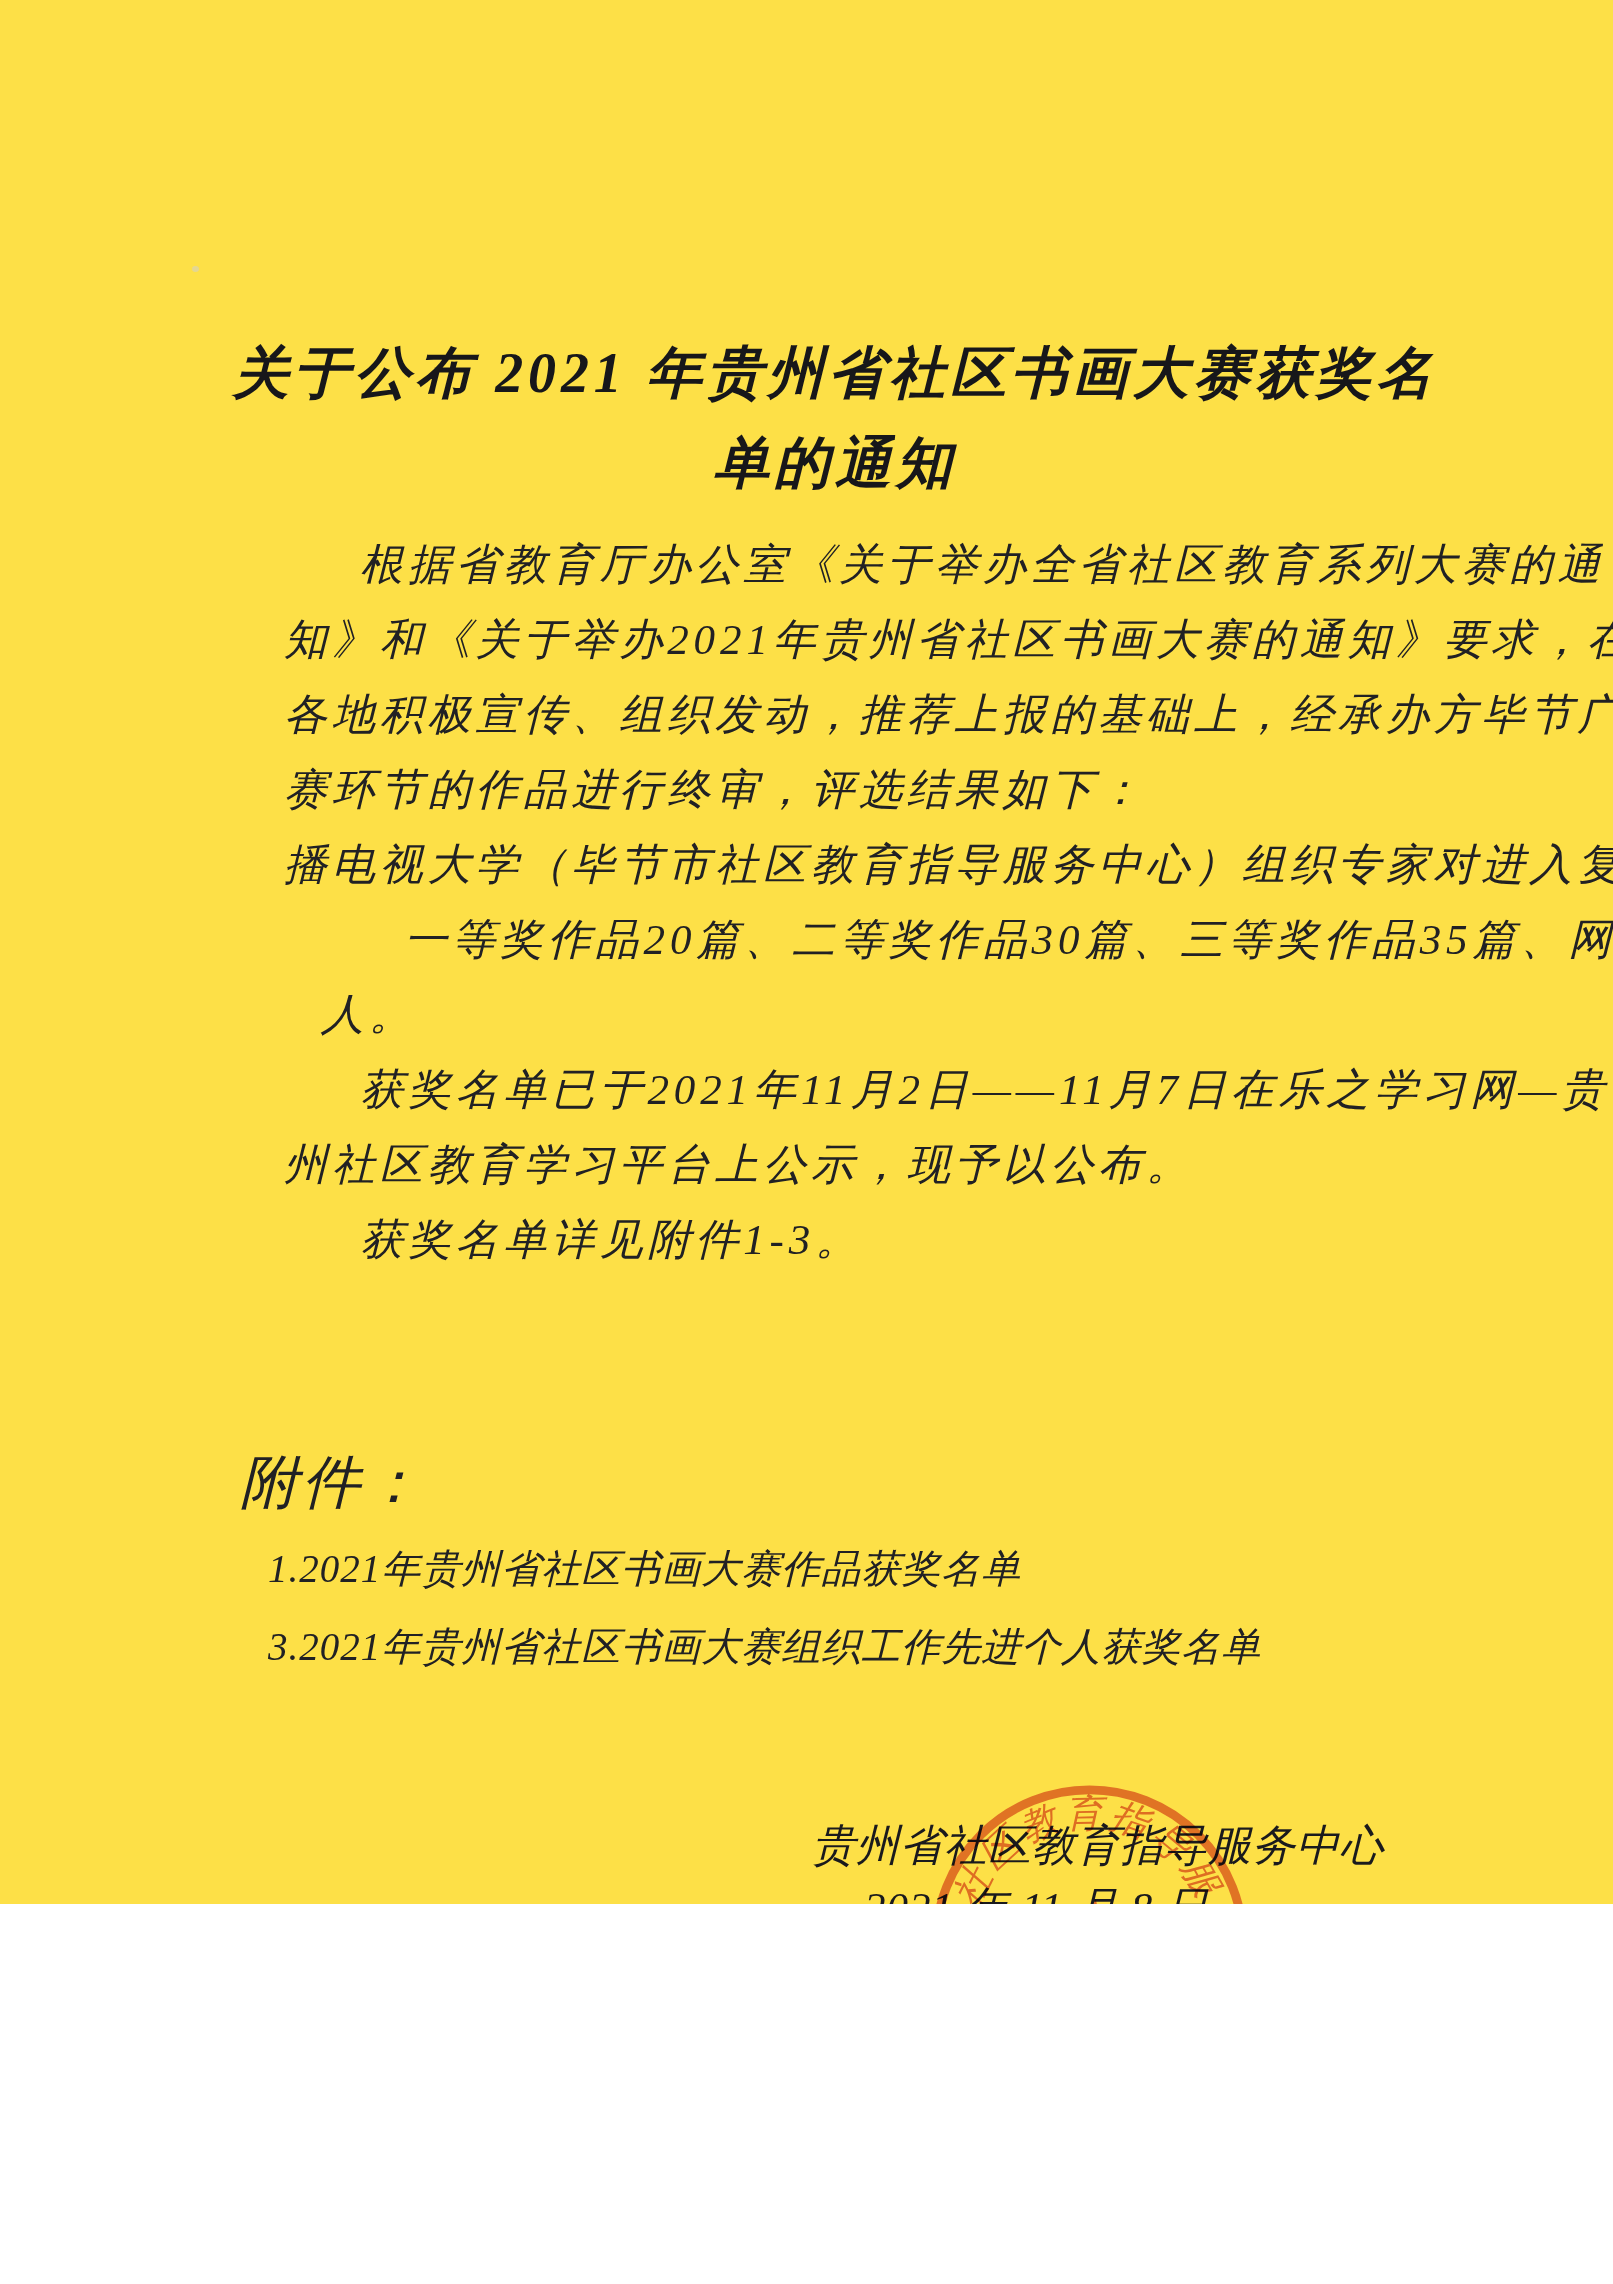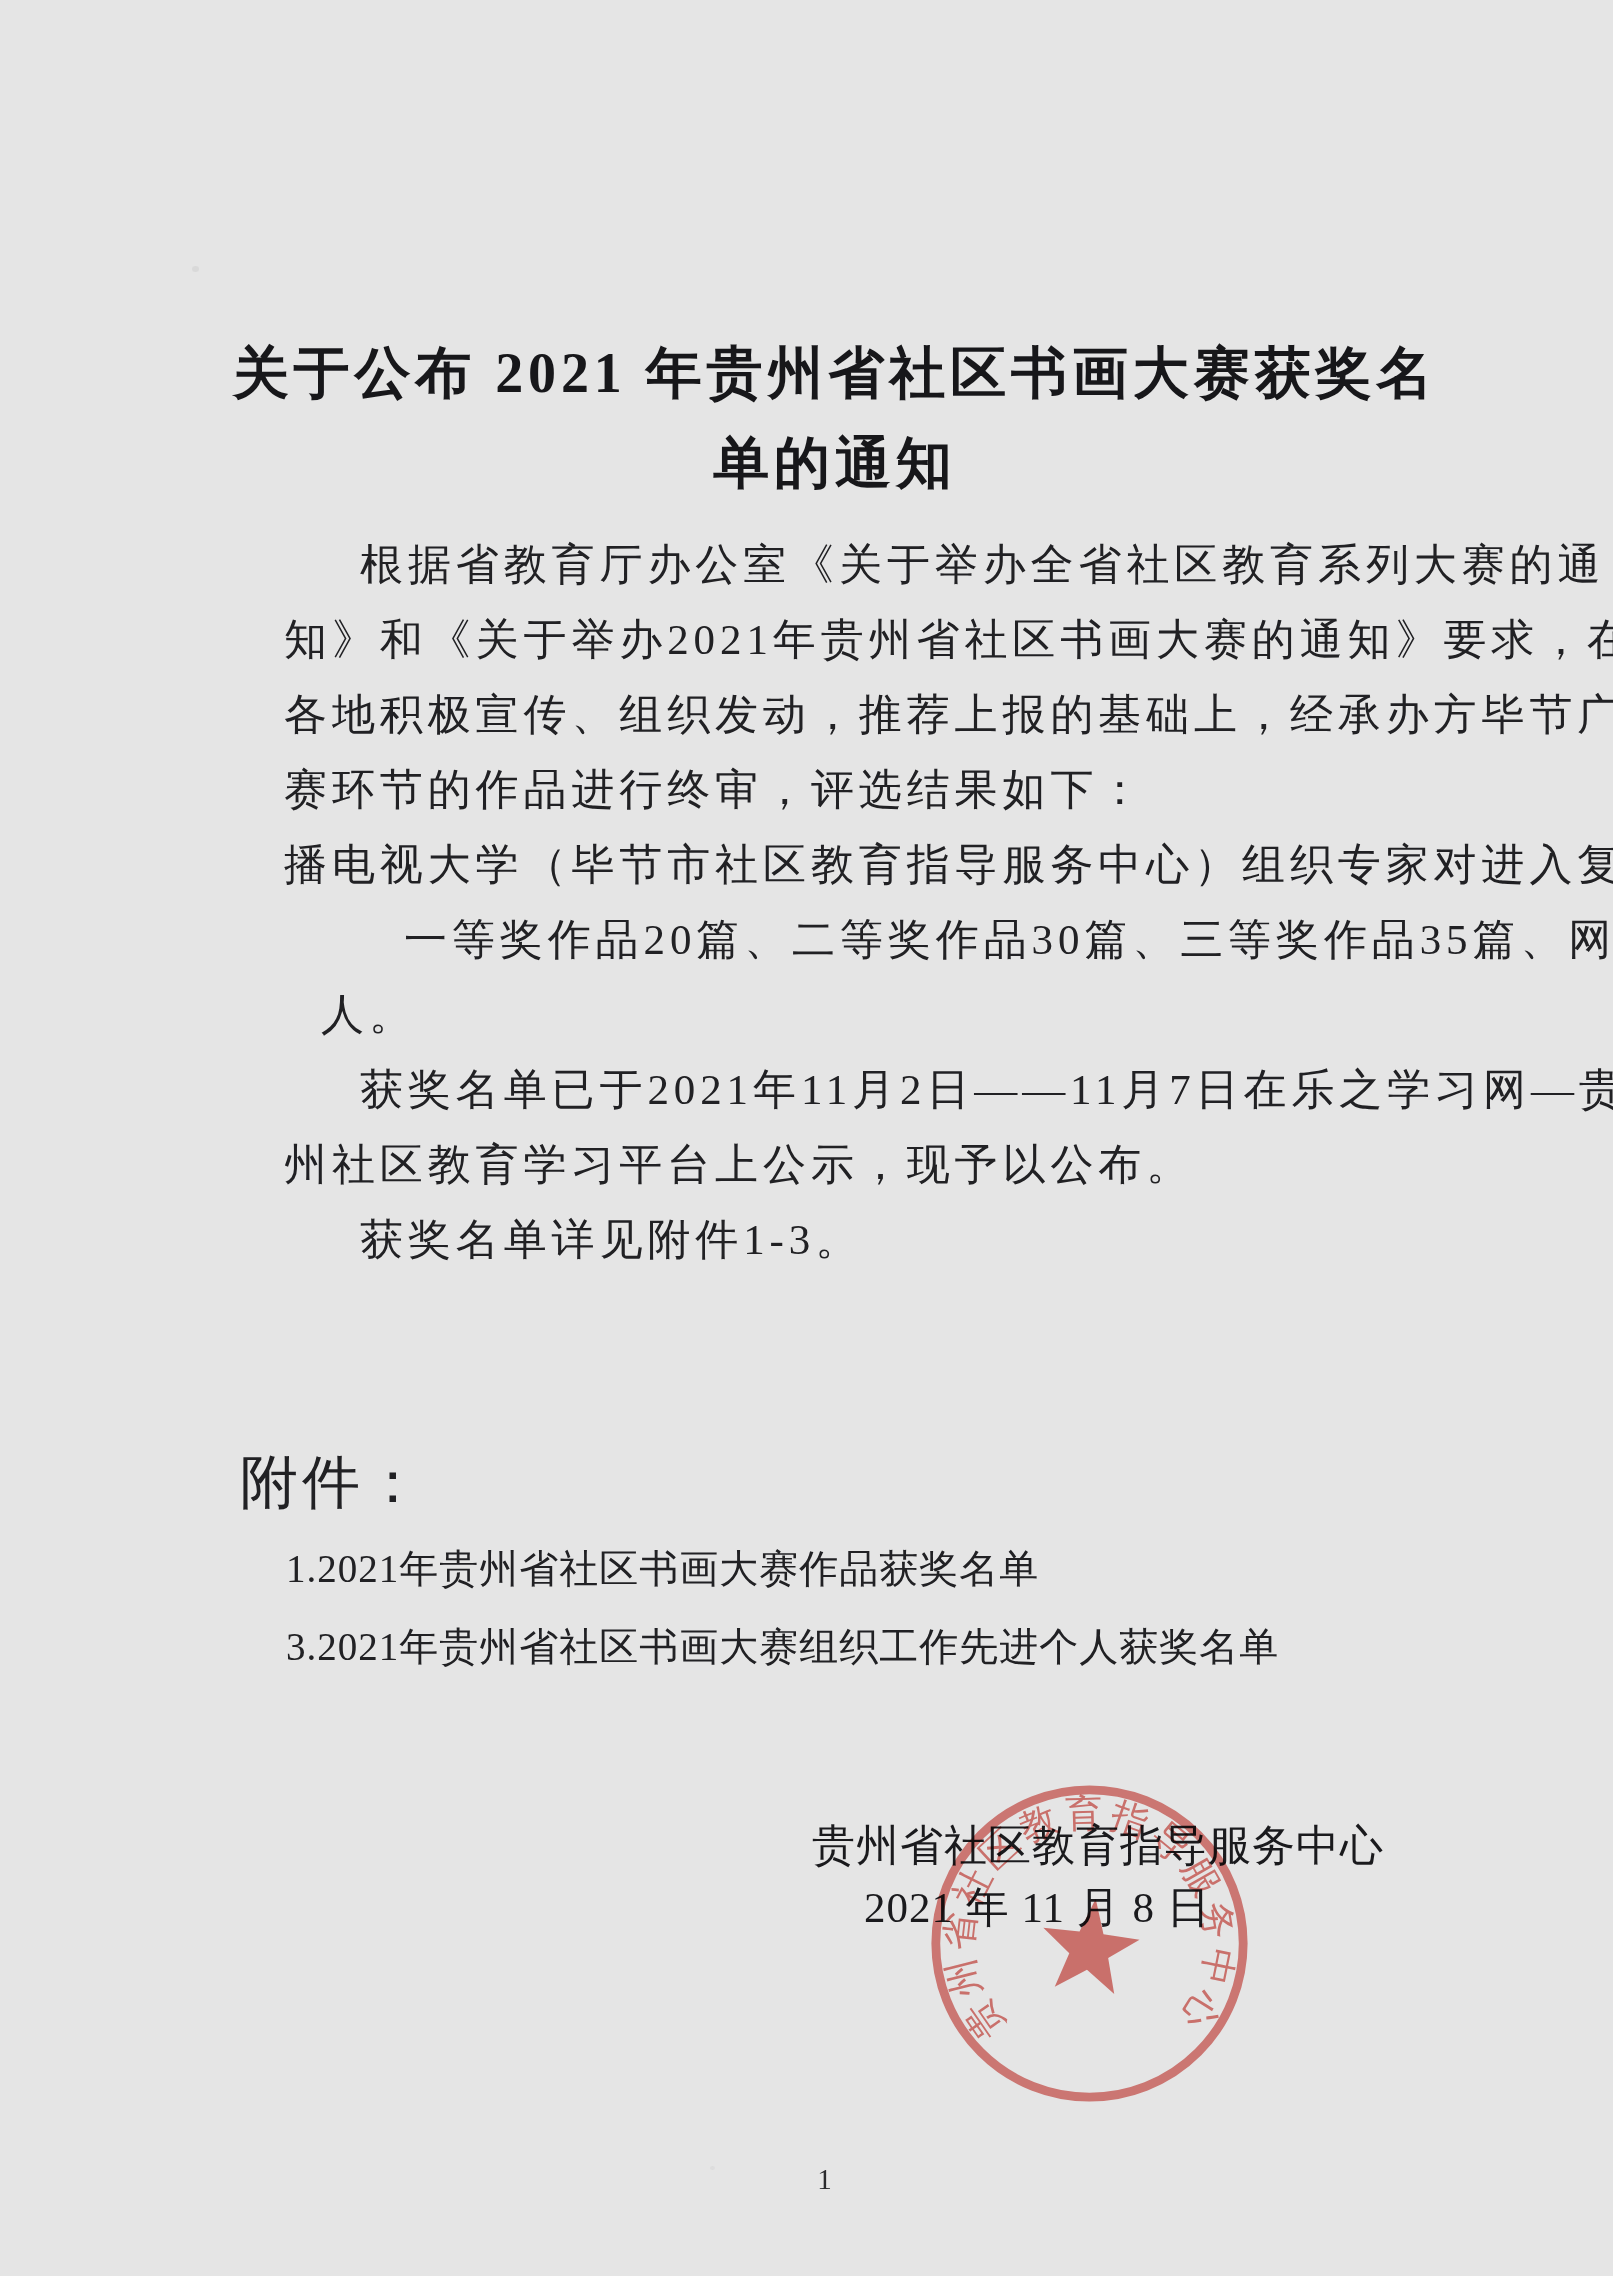--- a/index.html
+++ b/index.html
@@ -3,25 +3,26 @@
 <meta charset="utf-8">
 <style>
   html, body {
     margin: 0;
     padding: 0;
     background: #ffffff;
   }
   .page {
     position: relative;
     width: 1613px;
-    height: 2276px;
-    background: #e5e5e5;
+    height: 1904px;
+    background: #fde047;
     overflow: hidden;
     font-family: "Liberation Serif", "DejaVu Serif", serif;
     color: #1c1c1e;
+    font-style: italic;
   }
   .doc-title {
     position: absolute;
     left: 232px;
     top: 328px;
     width: 1206px;
     text-align: center;
     font-size: 56px;
     line-height: 90px;
     font-weight: bold;
@@ -52,21 +53,21 @@
     left: 240px;
     top: 1445px;
     font-size: 58px;
     line-height: 75px;
     letter-spacing: 3.9px;
     white-space: nowrap;
     color: #212124;
   }
   .attachments {
     position: absolute;
-    left: 286px;
+    left: 268px;
     top: 1530px;
   }
   .att-item {
     height: 78px;
     line-height: 78px;
     font-size: 39px;
     letter-spacing: 1px;
     white-space: nowrap;
     color: #212124;
   }

